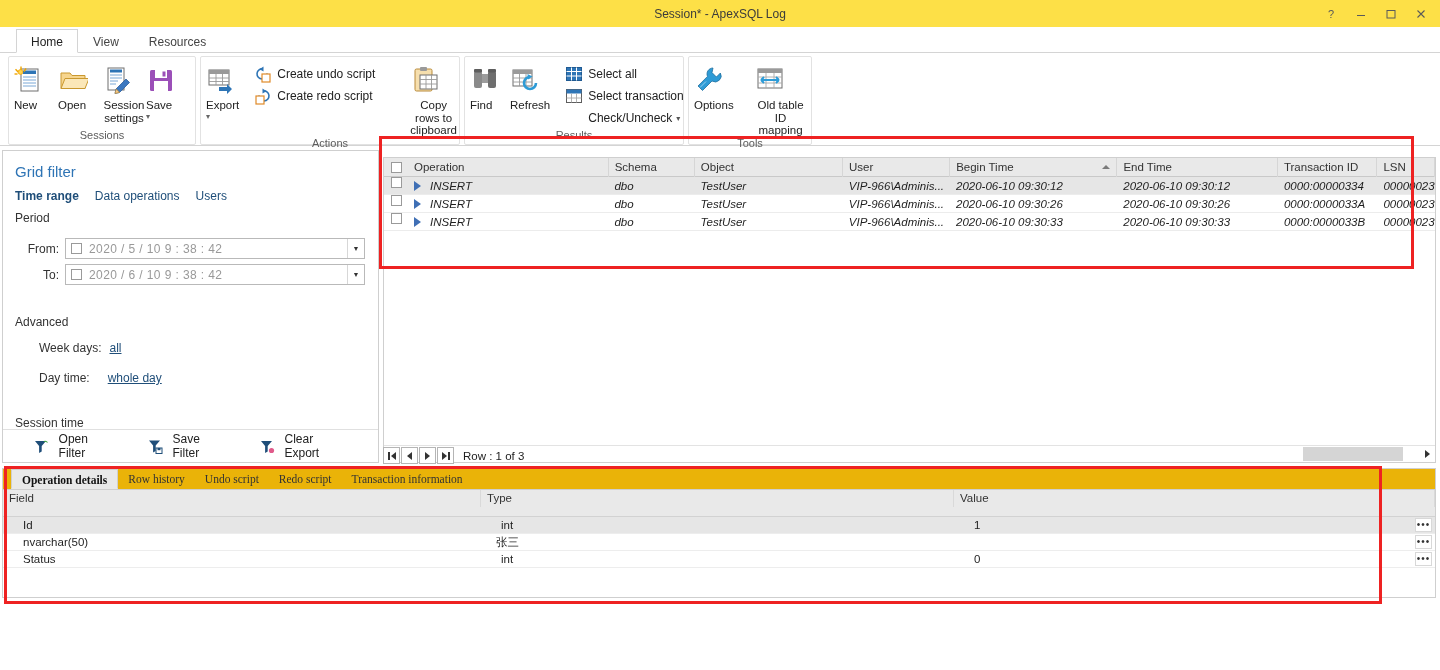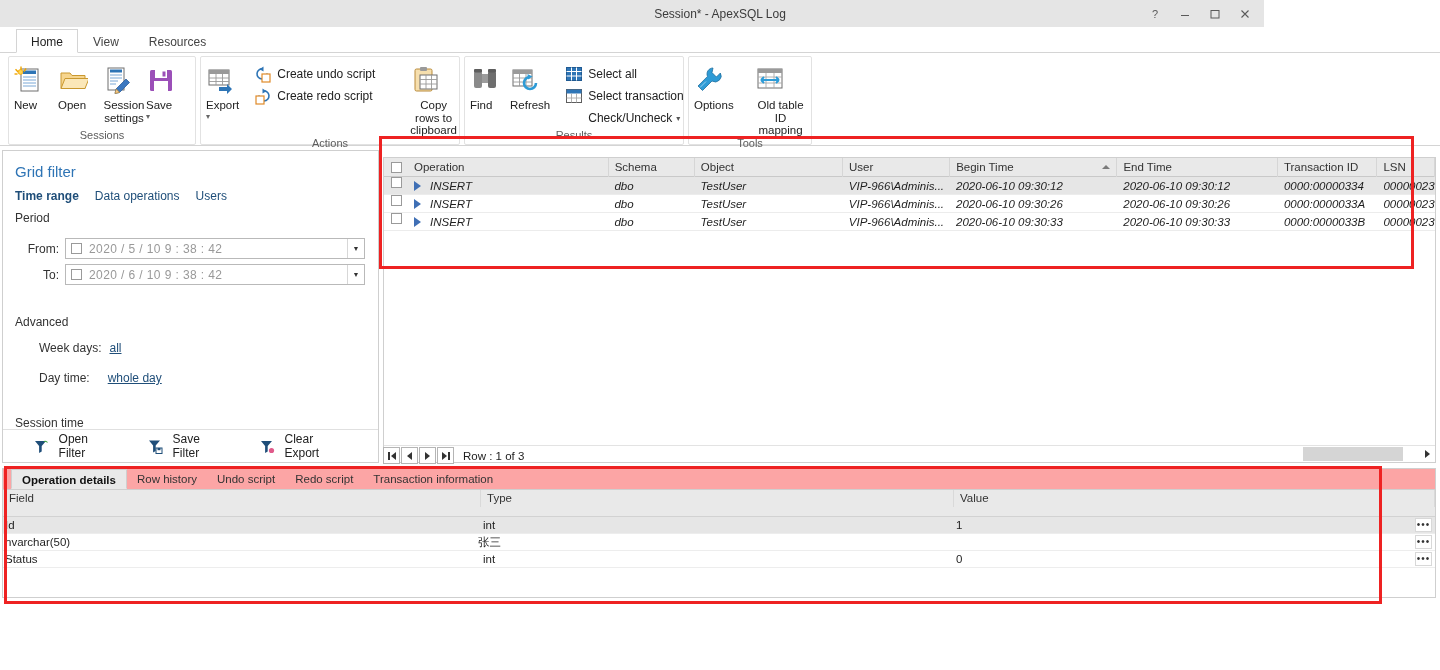--- a/index.html
+++ b/index.html
@@ -14,22 +14,22 @@
     color: #1f1f1f;
   }
   #app {
     position: relative;
     width: 1440px; height: 670px;
     background: #ffffff;
   }
 
   
   .titlebar {
-    position: absolute; left: 0; top: 0; width: 1264px; height: 28px;
-    background: #e5e5e5;
+    position: absolute; left: 0; top: 0; width: 1440px; height: 28px;
+    background: #fde047;
     border-bottom: 1px solid #ffffff;
   }
   .titlebar .title {
     position: absolute; left: 0; top: 0; width: 1440px; height: 28px;
     line-height: 28px; text-align: center;
     font-size: 12px; color: #3b3b3b;
   }
   .winbtns { position: absolute; right: 4px; top: 0; height: 28px; display: flex; align-items: center; }
   .winbtn {
     width: 30px; height: 26px; display: flex; align-items: center; justify-content: center;
@@ -185,31 +185,31 @@
   }
   .navbtn .g { display: flex; align-items: center; }
   .bar { width: 2px; height: 8px; background: #333; }
   .rownav .rowlabel { margin-left: 8px; font-size: 11.5px; color: #222; }
 
   
   .details {
     position: absolute; left: 2px; top: 468px; width: 1434px; height: 130px;
     background: #fff; border: 1px solid #cfcfcf;
   }
-  .dtabs { display: flex; height: 21px; align-items: center; border-bottom: 1px solid #cfcfcf; background: #fca5a5; padding-left: 8px; }
+  .dtabs { display: flex; height: 21px; align-items: center; border-bottom: 1px solid #cfcfcf; background: #eab308; padding-left: 8px; font-family: Liberation Serif, serif; }
   .dtab { font-size: 11.5px; padding: 0 10px; height: 20px; line-height: 20px; color: #333; }
   .dtab.active { background: #e9e9e9; font-weight: bold; color: #111; border: 1px solid #cfcfcf; border-bottom-color: #e9e9e9; }
   .dgrid-head {
     display: flex; height: 27px; background: #e9e9e9; border-bottom: 1px solid #d2d2d2;
     font-size: 11.5px; color: #333; align-items: flex-start;
   }
   .dgrid-head .dh { height: 17px; line-height: 17px; padding-left: 6px; border-right: 1px solid #d9d9d9; overflow: hidden; white-space: nowrap; }
   .dgrid-row { display: flex; height: 17px; align-items: center; font-size: 11.5px; border-bottom: 1px solid #ededed; position: relative; }
   .dgrid-row.sel { background: #e6e6e6; }
-  .dgrid-row .dc { height: 17px; line-height: 17px; padding-left: 2px; overflow: hidden; white-space: nowrap; }
+  .dgrid-row .dc { height: 17px; line-height: 17px; padding-left: 20px; overflow: hidden; white-space: nowrap; }
   .ellbtn {
     position: absolute; right: 3px; top: 1px; width: 17px; height: 14px;
     background: #fff; border: 1px solid #d8d8d8;
     display: flex; align-items: center; justify-content: center;
     font-size: 10px; color: #333; letter-spacing: 1px; line-height: 6px;
   }
 
   
   .annot {
     position: absolute; border: 3px solid #ee2222; pointer-events: none; z-index: 50;

